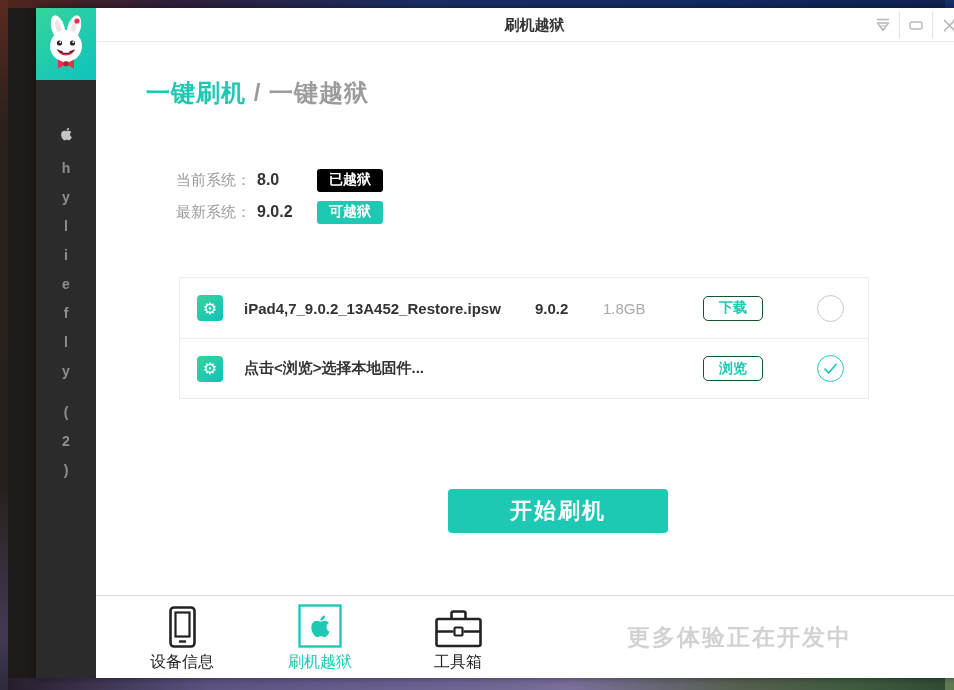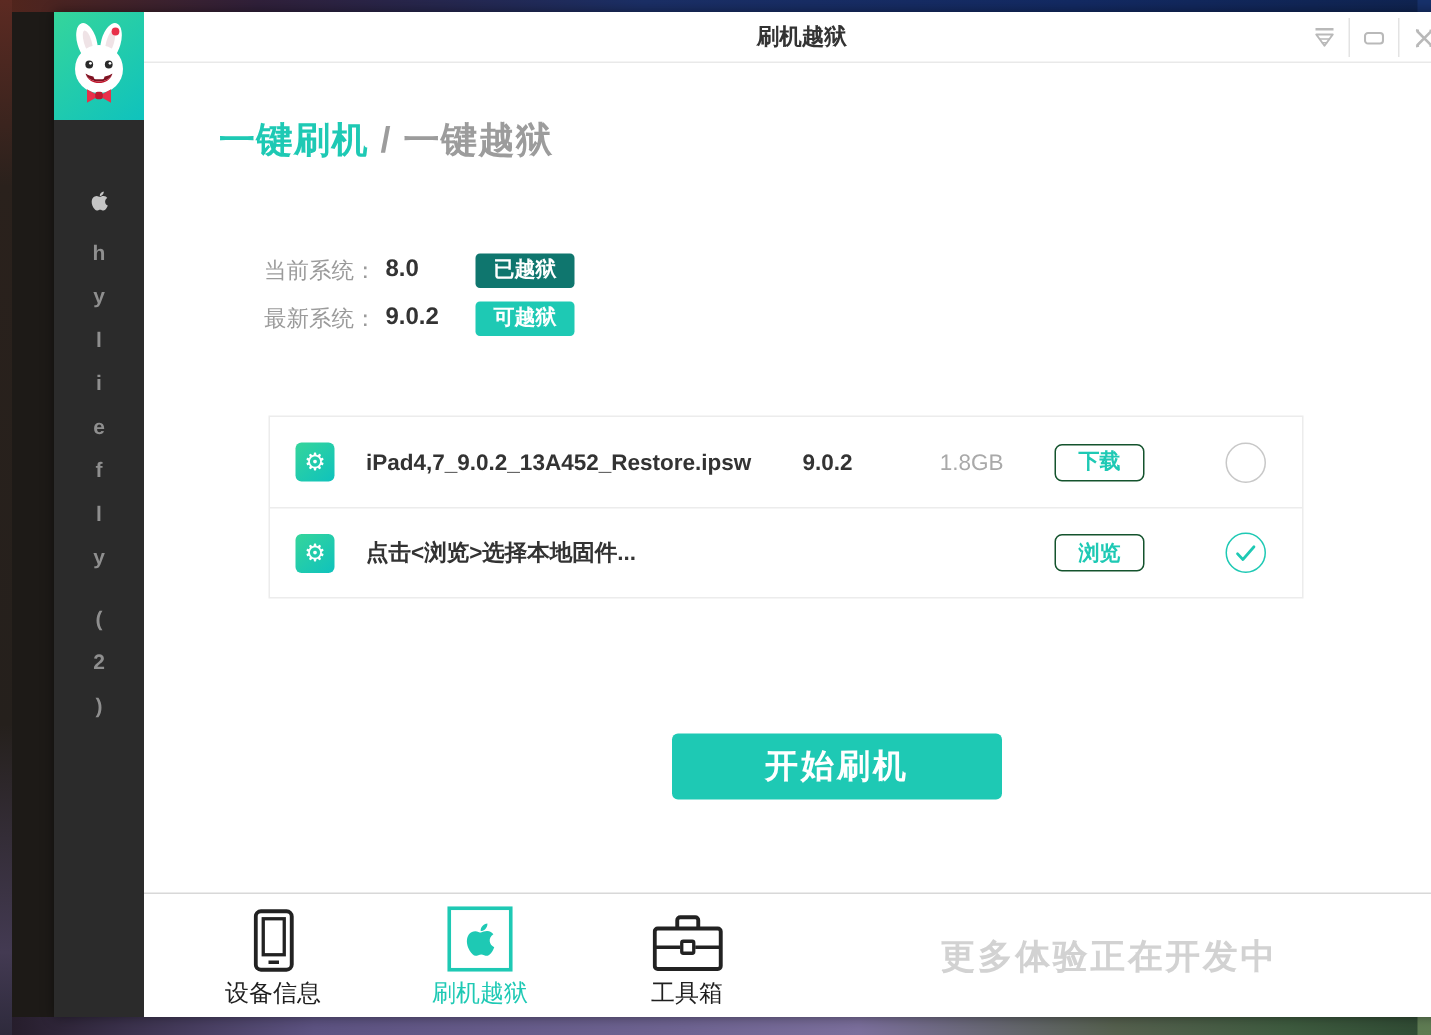--- a/index.html
+++ b/index.html
@@ -40,34 +40,34 @@
   
   .main{position:absolute;left:60px;top:35px;right:0;bottom:0;background:#fff;}
   .heading{margin:34px 0 0 50px;font-size:24px;font-weight:bold;color:#9c9c9c;letter-spacing:1px;}
   .heading .primary{color:#1ec9b4;}
 
   .sysinfo{position:absolute;left:80px;top:122px;}
   .sys-row{display:flex;align-items:center;height:30px;margin-bottom:2px;}
   .sys-label{font-size:15px;color:#9b9b9b;}
   .sys-value{font-size:16px;font-weight:bold;color:#333;margin-left:6px;min-width:48px;}
   .badge{margin-left:12px;padding:2px 12px 3px;font-size:14px;font-weight:bold;color:#fff;border-radius:3px;}
-  .badge.red{background:#0f766e;}
+  .badge.red{background:#000000;}
   .badge.teal{background:#1ec9b4;}
 
   
   .firmware{position:absolute;left:83px;top:234px;width:690px;border:1px solid #ececec;background:#fff;}
   .f-row{height:60px;display:flex;align-items:center;cursor:pointer;}
   .f-row + .f-row{border-top:1px solid #ececec;}
   .f-icon{width:26px;height:26px;margin-left:17px;flex:none;border-radius:4px;
     background:linear-gradient(140deg,#35d59b,#0fc2bd);color:#fff;font-size:16px;
     display:flex;align-items:center;justify-content:center;}
   .f-name{margin-left:21px;font-size:15px;font-weight:bold;color:#333;flex:1;
     white-space:nowrap;overflow:hidden;}
   .f-version{width:56px;font-size:15px;font-weight:bold;color:#333;flex:none;}
-  .f-size{width:66px;font-size:15px;color:#a9a9a9;margin-left:12px;flex:none;text-align:right;}
+  .f-size{width:66px;font-size:15px;color:#a9a9a9;margin-left:12px;flex:none;}
   .f-btn{width:60px;height:25px;margin-left:34px;flex:none;border:1px solid #14532d;border-radius:5px;
     color:#1ec9b4;font-size:14px;font-weight:bold;display:flex;align-items:center;justify-content:center;
     background:#fff;cursor:pointer;}
   .f-circle{width:27px;height:27px;border-radius:50%;border:1px solid #c8c8c8;margin-left:54px;margin-right:24px;
     flex:none;display:flex;align-items:center;justify-content:center;background:#fff;cursor:pointer;}
   .f-circle.checked{border-color:#1ec9b4;}
 
   
   .option-row{position:absolute;left:83px;top:376px;display:flex;align-items:center;}
   .checkbox{width:15px;height:15px;border:1px solid #c4c4c4;border-radius:2px;background:#fff;cursor:pointer;}

